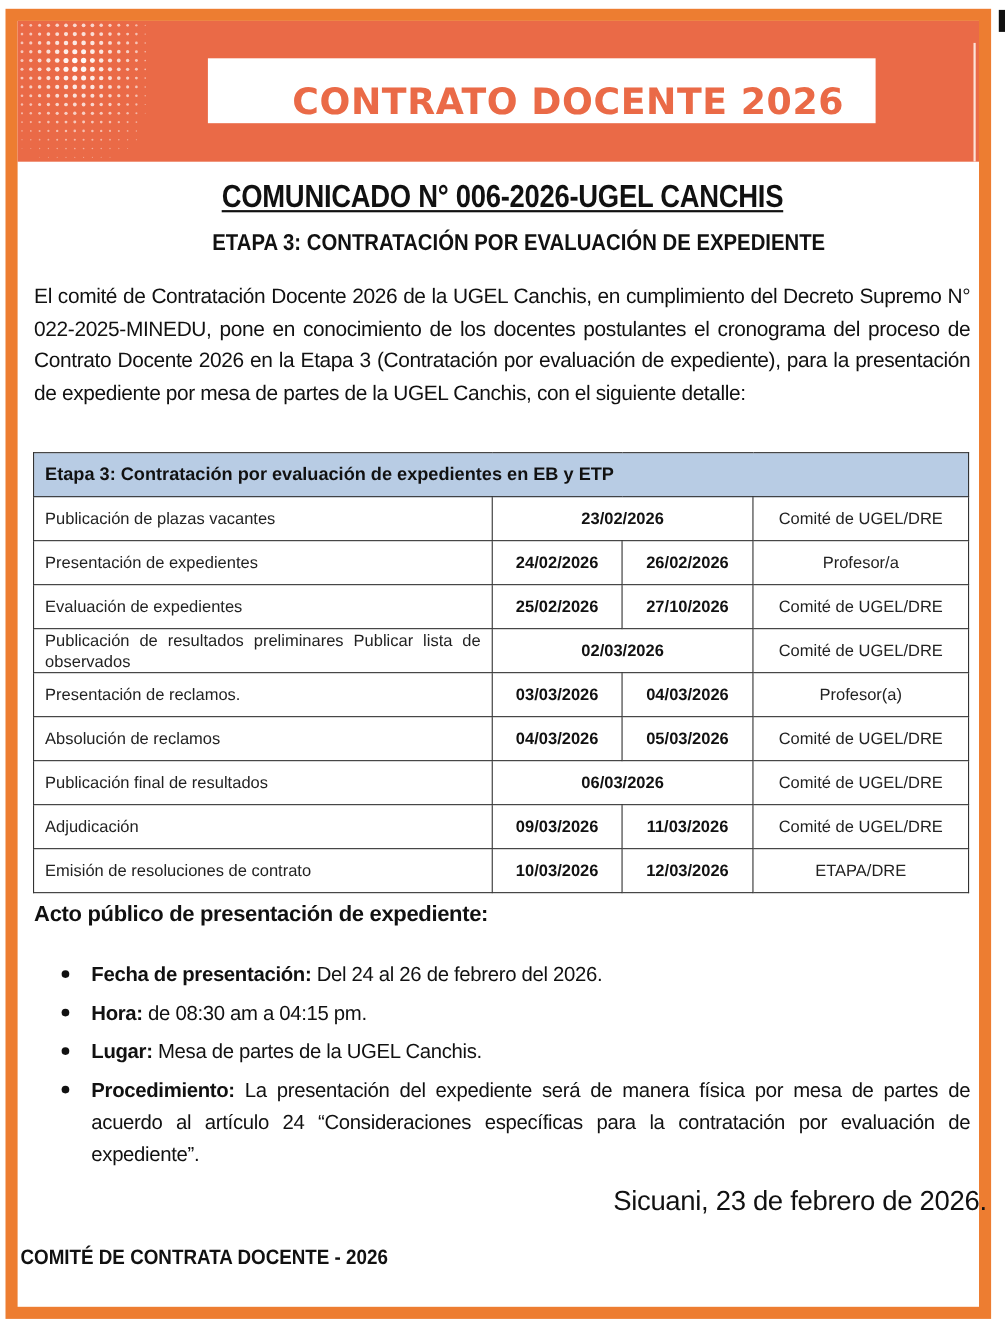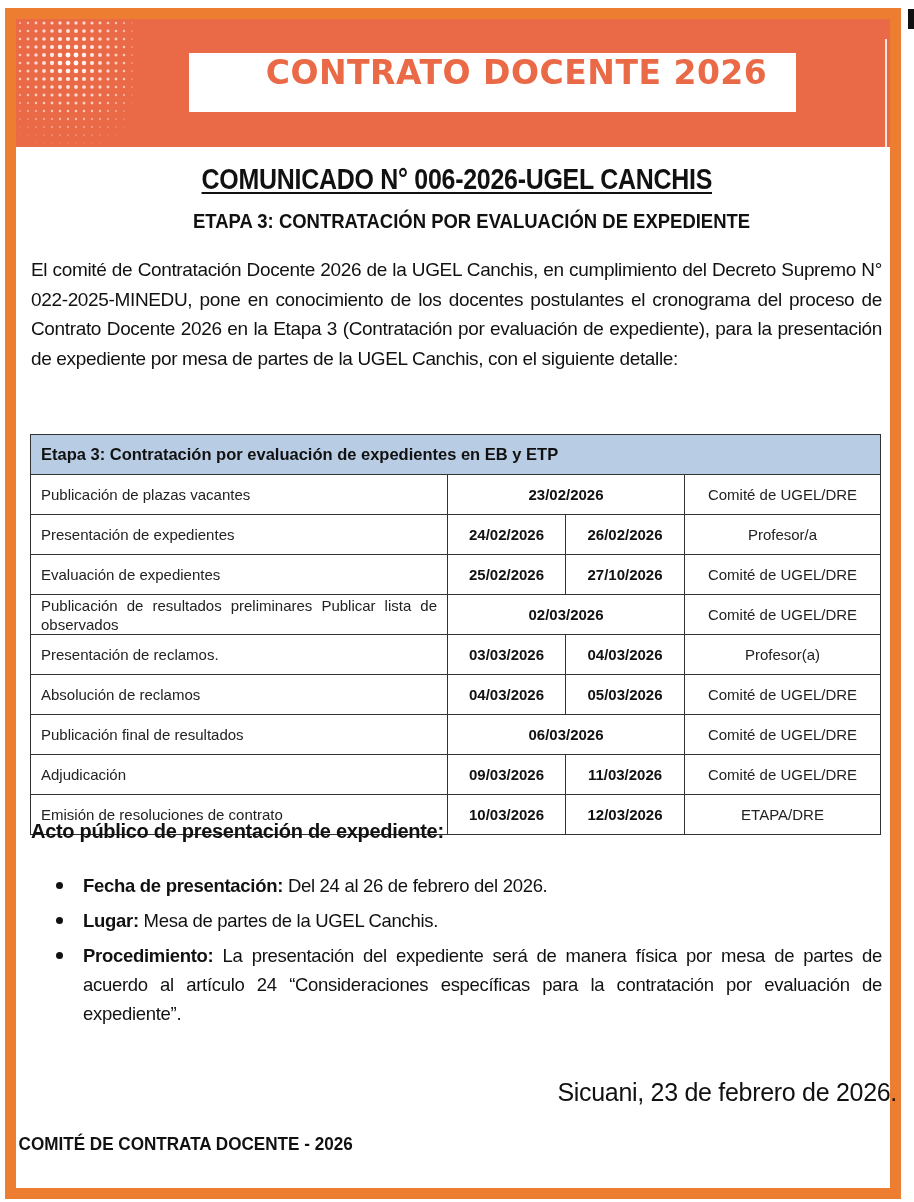--- a/index.html
+++ b/index.html
@@ -15,21 +15,21 @@
     }
     .banner {
       position: absolute; left: 16px; top: 19px; width: 874px; height: 128px;
       background: #EA6A47; overflow: hidden;
     }
     .banner .banner-edge {
       position: absolute; right: 3px; top: 20px; width: 2px; height: 108px; background: #fbe3d9;
     }
     .banner-title-box {
       position: absolute; left: 173px; top: 34px; width: 607px; height: 59px;
-      background: #ffffff; display: flex; align-items: flex-start; justify-content: center; padding-left: 48px;
+      background: #ffffff; display: flex; align-items: flex-end; justify-content: center; padding-left: 48px;
     }
     .banner-title {
       color: #EA6A47; font-family: "DejaVu Sans", sans-serif; font-weight: bold;
       font-size: 33px; letter-spacing: 0.5px;
     }
 
     .comunicado {
       position: absolute; left: 0; top: 163px; width: 914px; text-align: center;
     }
     .comunicado-title {
@@ -44,21 +44,21 @@
     .etapa-title span { display: inline-block; transform: scaleX(0.88); }
 
     .intro {
       position: absolute; left: 31px; top: 255px; width: 851px;
       font-size: 19px; line-height: 29.5px; text-align: justify; text-align-last: left;
       letter-spacing: -0.35px;
     }
 
     table.sched {
       position: absolute; left: 30px; top: 411px; width: 850px;
-      border-collapse: collapse; font-size: 15px; table-layout: fixed; margin-top: 23px;
+      border-collapse: collapse; font-size: 15px; table-layout: fixed;
     }
     table.sched td, table.sched th {
       border: 1.5px solid #333; padding: 0 10px; vertical-align: middle;
     }
     table.sched th {
       background: #B8CCE4; text-align: left; font-weight: bold; font-size: 16.5px;
       height: 40px;
     }
     table.sched td { height: 40px; line-height: 19px; }
     table.sched td.act { text-align: justify; text-align-last: left; color: #222; }
@@ -409,20 +409,21 @@
         <td class="date">12/03/2026</td>
         <td class="resp">ETAPA/DRE</td>
       </tr>
     </tbody>
 </table>
 
 <div class="acto-title">Acto público de presentación de expediente:</div>
 
 <ul class="details">
   <li><span class="bullet"></span><span class="lbl">Fecha de presentación:</span><span> Del 24 al 26 de febrero del 2026.</span></li>
+  <li><span class="bullet"></span><span class="lbl">Hora:</span><span> de 08:30 am a 04:15 pm.</span></li>
   <li><span class="bullet"></span><span class="lbl">Lugar:</span><span> Mesa de partes de la UGEL Canchis.</span></li>
   <li><span class="bullet"></span><span class="lbl">Procedimiento:</span><span> La presentación del expediente será de manera física por mesa de partes de acuerdo al artículo 24 “Consideraciones específicas para la contratación por evaluación de expediente”.</span></li>
 </ul>
 
 <div class="place-date">Sicuani, 23 de febrero de 2026.</div>
 <div class="signature">
   <span>COMITÉ DE CONTRATA DOCENTE - 2026</span>
 </div>
 
 </body></html>

